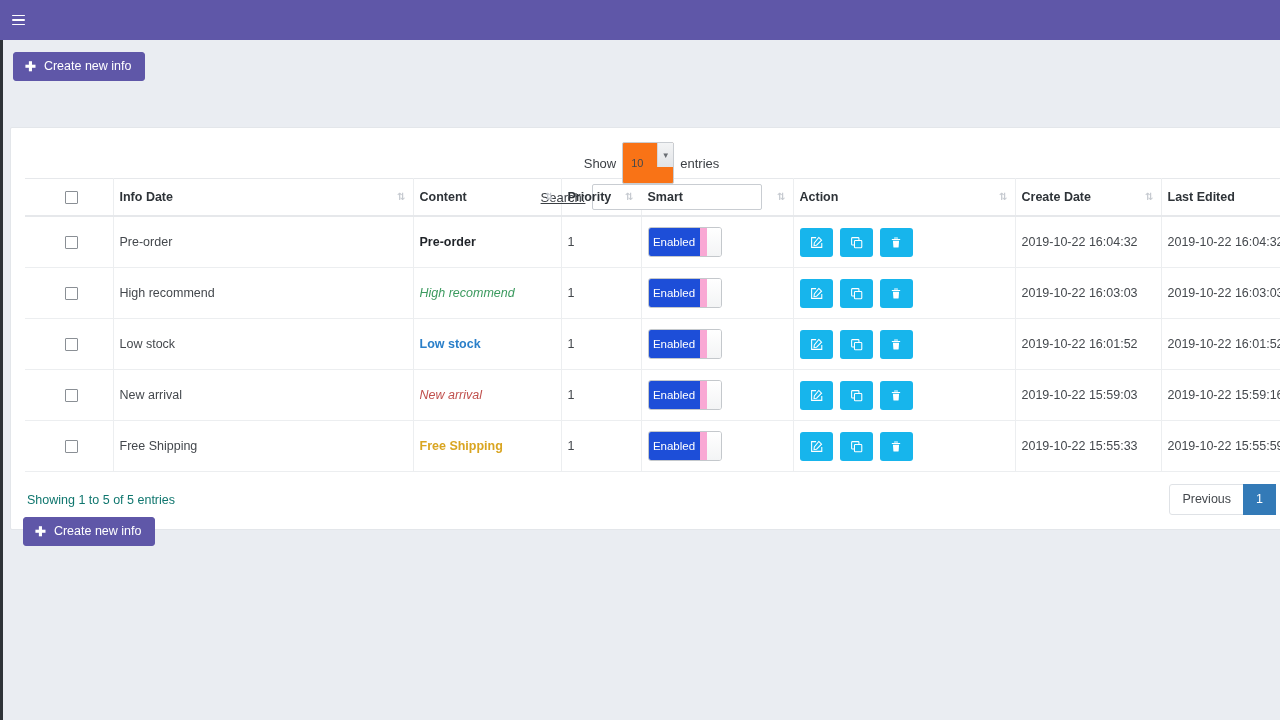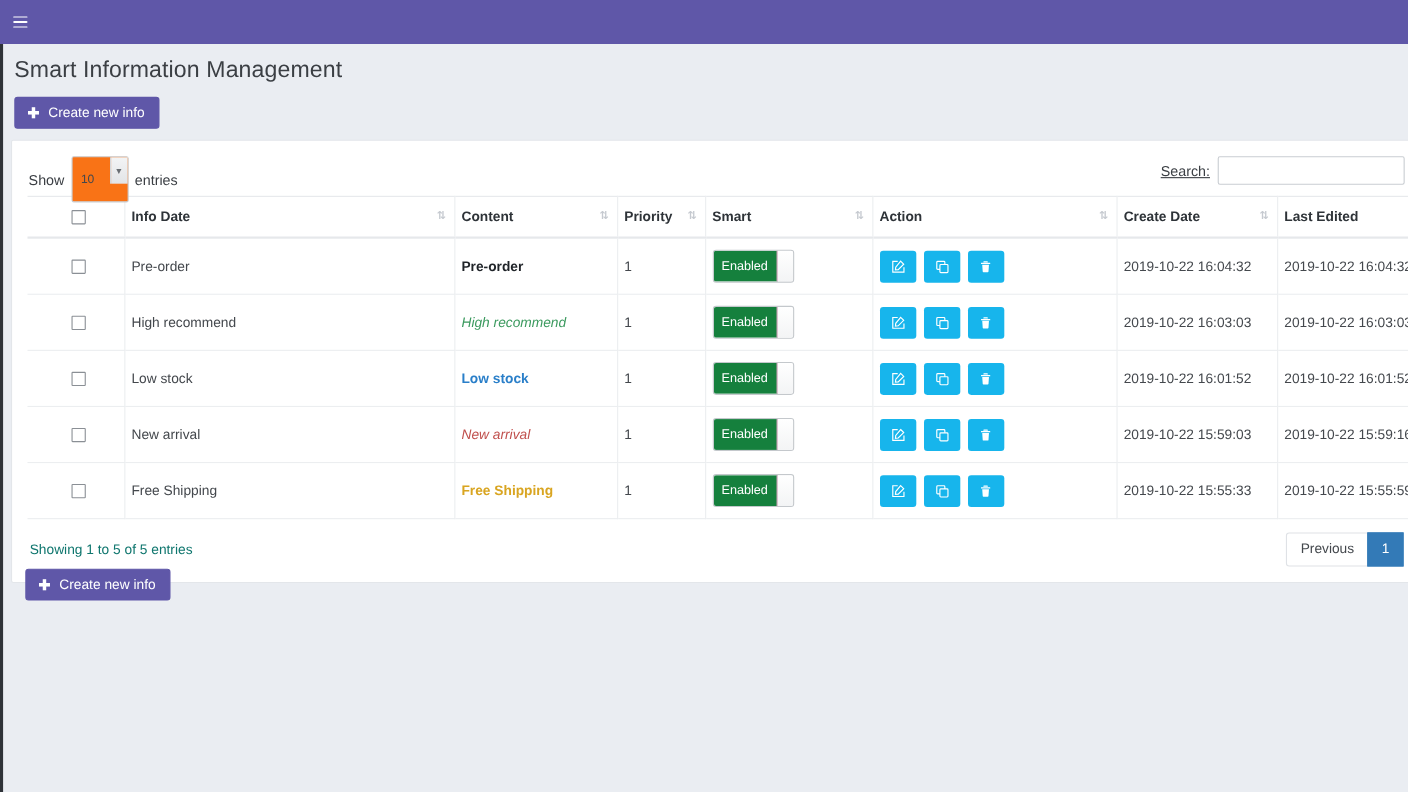--- a/index.html
+++ b/index.html
@@ -82,24 +82,25 @@
     top: 87px; left: 7px;
     width: 1283px;
     background: #ffffff;
     border: 1px solid #e3e6ea;
     border-radius: 2px;
     padding: 14px 14px 0 14px;
   }
 
   .card-top {
     display: flex;
-    align-items: flex-start;
+    align-items: center;
     justify-content: space-between;
     height: 30px;
     padding: 0 1px;
+    flex-direction: column;
   }
   .length-box {
     display: flex; align-items: center;
     font-size: 13px; color: #3b3f44;
     gap: 6px;
   }
   .select-wrap { position: relative; display: inline-block; }
   .length-select {
     appearance: none; -webkit-appearance: none;
     width: 52px; height: 42px;
@@ -214,25 +215,25 @@
     display: inline-flex;
     width: 74px; height: 30px;
     border: 1px solid #c4c8cc;
     border-radius: 3px;
     overflow: hidden;
     cursor: pointer;
     background: #fff;
   }
   .switch-on {
     flex: 1;
-    background: #15803d;
+    background: #1d4ed8;
     color: #fff;
     font-size: 11.5px;
     display: flex; align-items: center; justify-content: center;
-    border-right: 1px solid #f9a8d4;
+    border-right: 7px solid #f9a8d4;
   }
   .switch-knob {
     width: 14px;
     background: linear-gradient(#ffffff,#f3f4f5);
   }
 
   
   .actions { display: flex; gap: 7px; }
   .abtn {
     width: 33px; height: 29px;
@@ -287,21 +288,20 @@
     <span></span>
     <span></span>
     <span></span>
   </div>
 </div>
 
 <div class="left-rail"></div>
 
 <div class="page">
 
-  <h1 class="page-title">Smart Information Management</h1>
 
   <button class="btn-create">
     <span class="plus">✚</span>
     <span>Create new info</span>
   </button>
 
   
   <div class="card">
 
     <div class="card-top">

